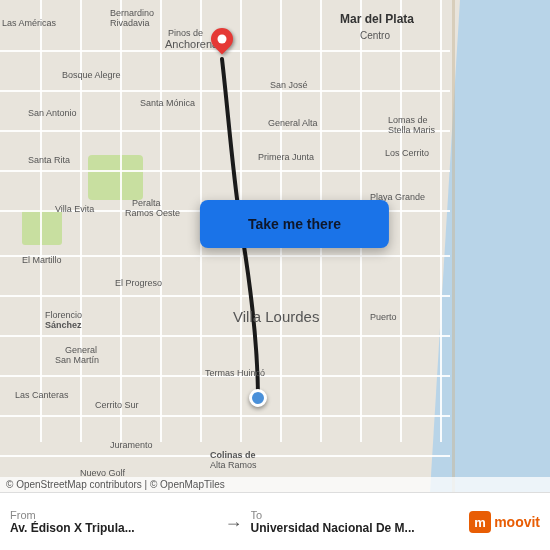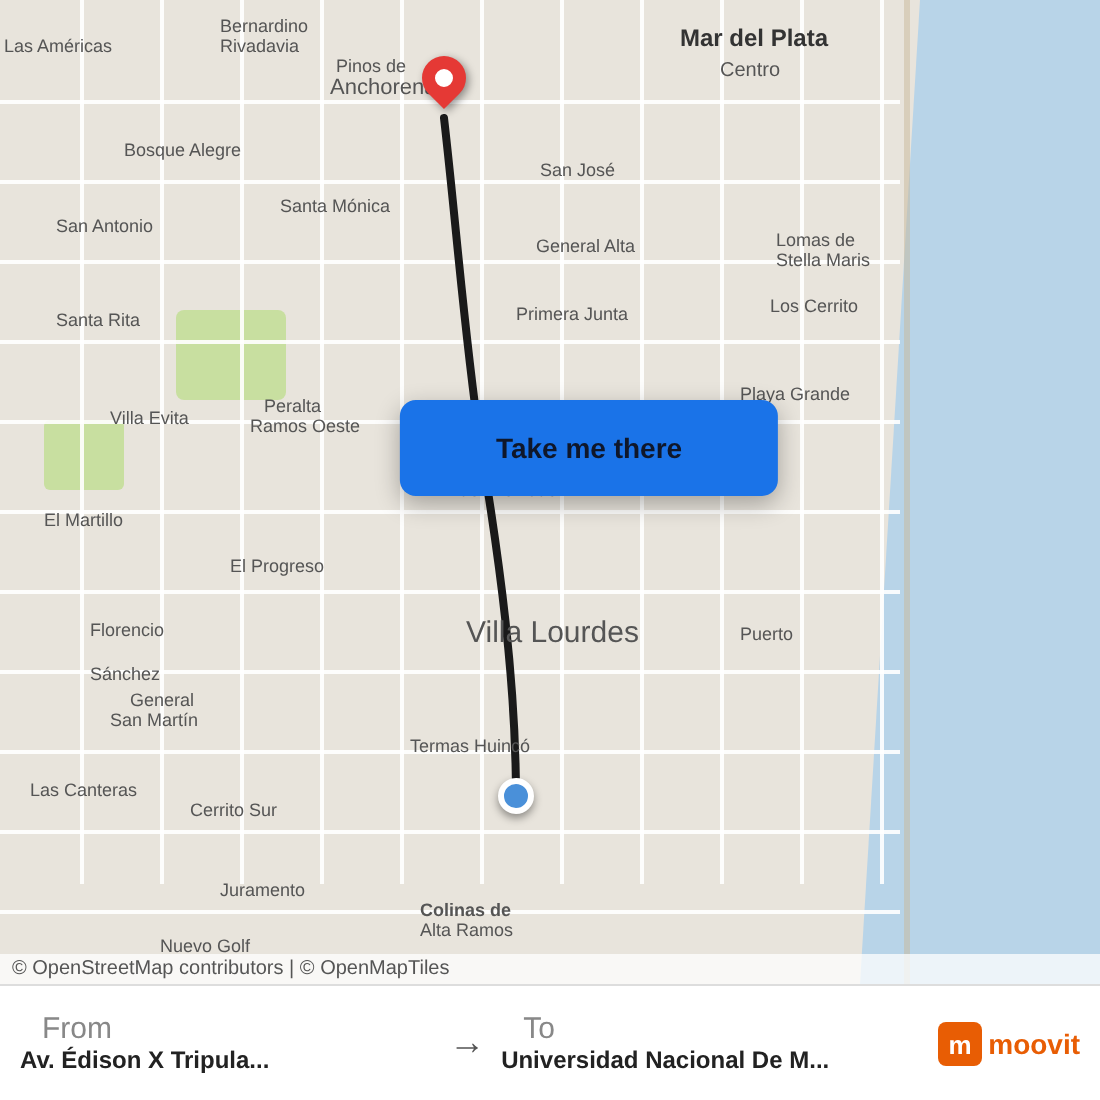--- a/index.html
+++ b/index.html
@@ -192,23 +192,22 @@
       gap: 8px;
       min-height: 58px;
     }
     .route-origin, .route-dest {
       display: flex;
       flex-direction: column;
       flex: 1;
       overflow: hidden;
     }
     .route-label {
-      font-size: 15px;
+      font-size: 11px;
       color: #888;
-      margin-left: 11px;
     }
     .route-name {
       font-size: 12px;
       font-weight: 600;
       color: #222;
       white-space: nowrap;
       overflow: hidden;
       text-overflow: ellipsis;
     }
     .route-arrow {
@@ -300,21 +299,21 @@
         <span class="map-label" style="left: 268px; top: 118px; font-size: 9px; font-weight: normal; color: rgb(85, 85, 85);">General Alta</span>
         <span class="map-label" style="left: 258px; top: 152px; font-size: 9px; font-weight: normal; color: rgb(85, 85, 85);">Primera Junta</span>
         <span class="map-label" style="left: 388px; top: 115px; font-size: 9px; font-weight: normal; color: rgb(85, 85, 85);">Lomas de</span>
         <span class="map-label" style="left: 388px; top: 125px; font-size: 9px; font-weight: normal; color: rgb(85, 85, 85);">Stella Maris</span>
         <span class="map-label" style="left: 385px; top: 148px; font-size: 9px; font-weight: normal; color: rgb(85, 85, 85);">Los Cerrito</span>
         <span class="map-label" style="left: 370px; top: 192px; font-size: 9px; font-weight: normal; color: rgb(85, 85, 85);">Playa Grande</span>
         <span class="map-label" style="left: 225px; top: 240px; font-size: 9px; font-weight: normal; color: rgb(85, 85, 85);">Las Avenidas</span>
         <span class="map-label" style="left: 22px; top: 255px; font-size: 9px; font-weight: normal; color: rgb(85, 85, 85);">El Martillo</span>
         <span class="map-label" style="left: 115px; top: 278px; font-size: 9px; font-weight: normal; color: rgb(85, 85, 85);">El Progreso</span>
         <span class="map-label" style="left: 45px; top: 310px; font-size: 9px; font-weight: normal; color: rgb(85, 85, 85);">Florencio</span>
-        <span class="map-label" style="left: 45px; top: 320px; font-size: 9px; font-weight: normal; color: rgb(85, 85, 85); margin-top: 12px;">Sánchez</span>
+        <span class="map-label" style="left: 45px; top: 320px; font-size: 9px; font-weight: bold; color: rgb(85, 85, 85);">Sánchez</span>
         <span class="map-label" style="left: 233px; top: 308px; font-size: 15px; font-weight: normal; color: rgb(85, 85, 85);">Villa Lourdes</span>
         <span class="map-label" style="left: 370px; top: 312px; font-size: 9px; font-weight: normal; color: rgb(85, 85, 85);">Puerto</span>
         <span class="map-label" style="left: 65px; top: 345px; font-size: 9px; font-weight: normal; color: rgb(85, 85, 85);">General</span>
         <span class="map-label" style="left: 55px; top: 355px; font-size: 9px; font-weight: normal; color: rgb(85, 85, 85);">San Martín</span>
         <span class="map-label" style="left: 205px; top: 368px; font-size: 9px; font-weight: normal; color: rgb(85, 85, 85);">Termas Huincó</span>
         <span class="map-label" style="left: 15px; top: 390px; font-size: 9px; font-weight: normal; color: rgb(85, 85, 85);">Las Canteras</span>
         <span class="map-label" style="left: 95px; top: 400px; font-size: 9px; font-weight: normal; color: rgb(85, 85, 85);">Cerrito Sur</span>
         <span class="map-label" style="left: 110px; top: 440px; font-size: 9px; font-weight: normal; color: rgb(85, 85, 85);">Juramento</span>
         <span class="map-label" style="left: 80px; top: 468px; font-size: 9px; font-weight: normal; color: rgb(85, 85, 85);">Nuevo Golf</span>
         <span class="map-label" style="left: 210px; top: 450px; font-size: 9px; font-weight: bold; color: rgb(85, 85, 85);">Colinas de</span>

